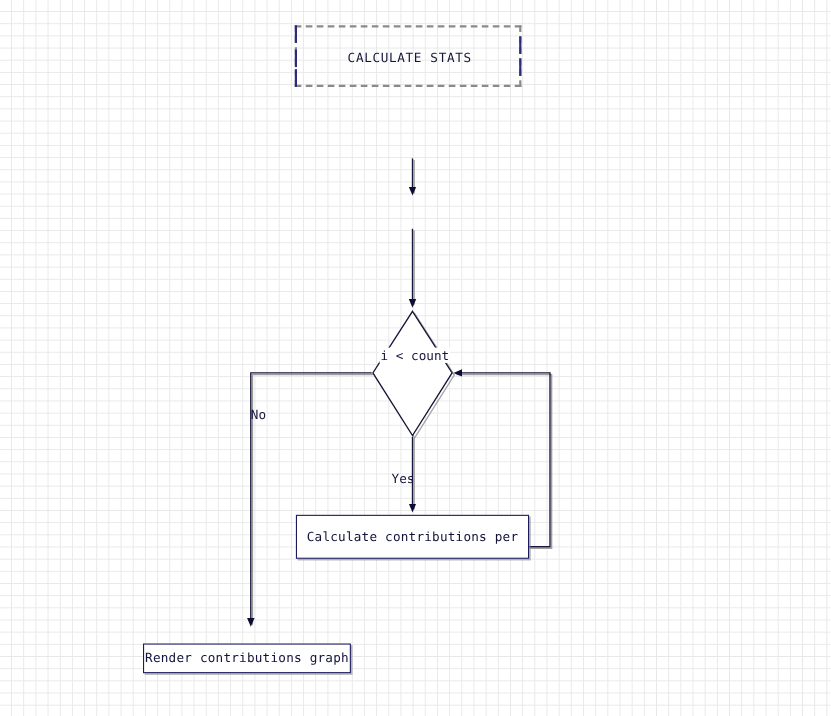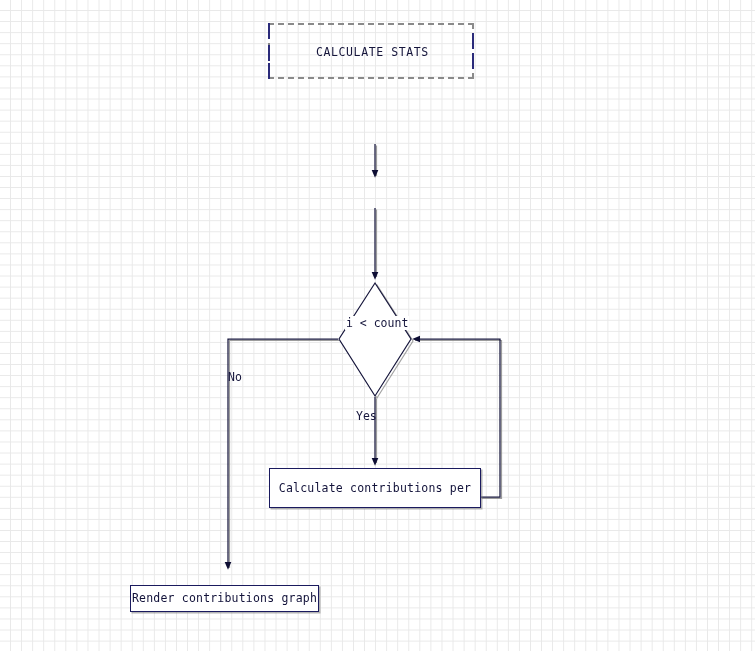--- a/index.html
+++ b/index.html
@@ -157,21 +157,21 @@
     <span class="cap-l-mid"></span>
   </div>
   <div class="title-label" style="left:316px; top:45px;">CALCULATE STATS</div>
 
 
 
   <div class="diamond-label" style="left:345px; top:316px;">i &lt; count</div>
 
   <div class="edge-label" style="left:216px; top:370px;padding-left:12px;">No</div>
 
-  <div class="edge-label" style="left:356px; top:409px;">Yes</div>
+  <div class="edge-label" style="left:356px; top:428px;">Yes</div>
 
   <div class="node box" style="left:269px; top:468px; width:212px; height:40px; flex-direction:column; justify-content:center;gap:48px;">
     <span>Calculate contributions per</span>
   </div>
 
   <div class="node box" style="left:130px; top:585px; width:189px; height:27px;">
     <span>Render contributions graph</span>
   </div>
 
 </div>

